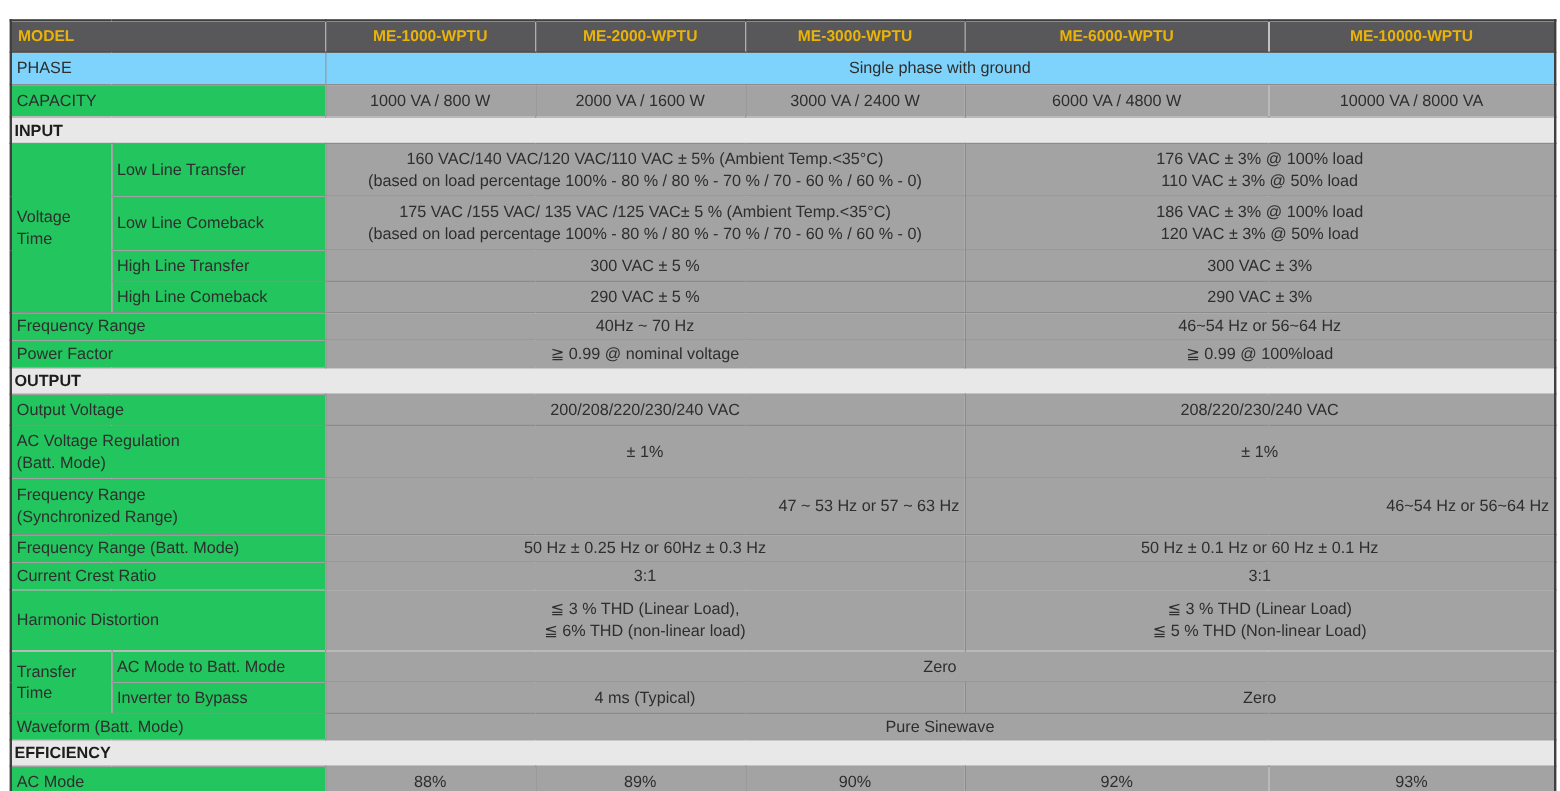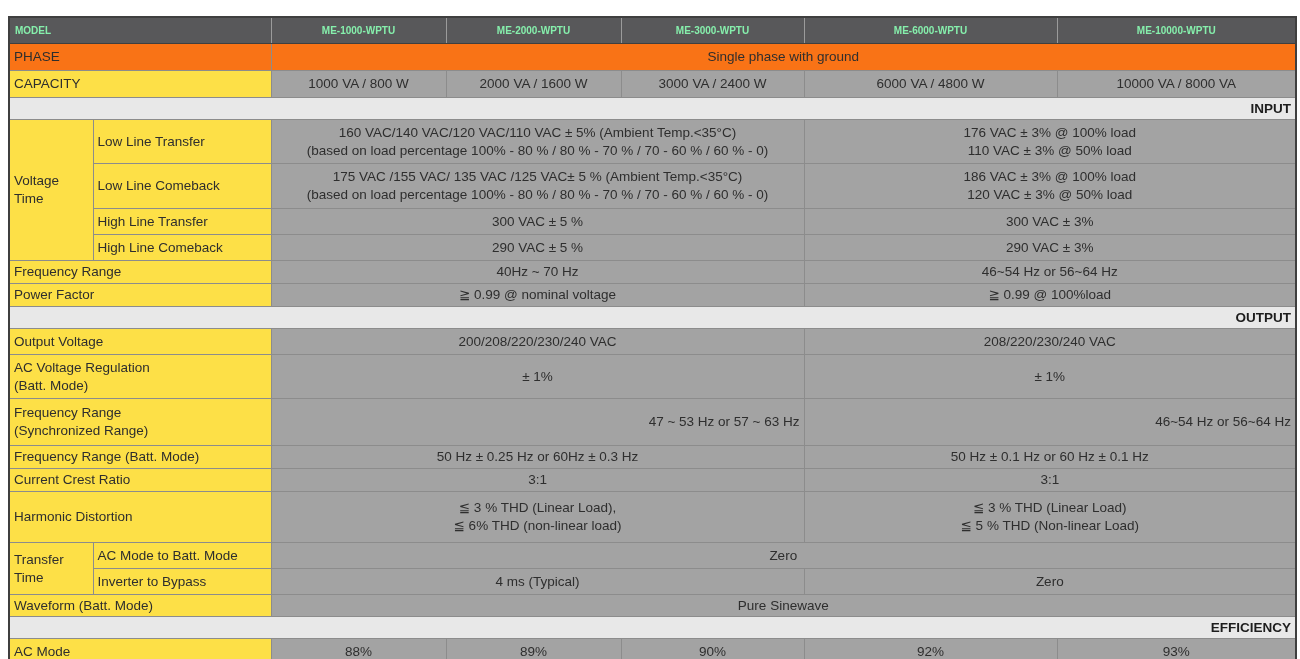--- a/index.html
+++ b/index.html
@@ -19,44 +19,44 @@
   }
   td,th{
     border:1px solid #8c8c8c;
     padding:1px 4px;
     overflow:hidden;
     vertical-align:middle;
   }
   
   tr.hdr th{
     background:#58585a;
-    color:#86efac;
+    color:#eab308;
     font-weight:bold;
     border:1px solid #9b9b9b;
     border-top:none;
     border-bottom:1px solid #3f3f3f;
     height:23px;
     text-align:center;
-    font-size:10px;
+    font-size:13px;
   }
   tr.hdr th.model{ text-align:left; padding-left:5px; }
   
   tr.section td{
     background:#e8e8e8;
     font-weight:bold;
-    text-align:right;
+    text-align:left;
     height:19px;
     padding-left:2px;
     font-size:13.5px;
     color:#1d1d1d;
   }
   
-  td.lbl{ text-align:left; background:#fde047; }
+  td.lbl{ text-align:left; background:#22c55e; }
   td.val{ text-align:center; background:#a3a3a3; }
-  tr.phase td{ background:#f97316; }
+  tr.phase td{ background:#7dd3fc; }
   td.ml{ white-space:pre-line; text-align:center; }
   td.lbl.ml{ text-align:left; }
   
   tr.h26 td{ height:24px; }
   tr.h43 td{ height:41px; }
   tr.h44 td{ height:42px; }
   tr.h25 td{ height:23px; }
   tr.h22 td{ height:20px; }
   tr.h46 td{ height:44px;text-align:right; }
   tr.h50 td{ height:48px; }

